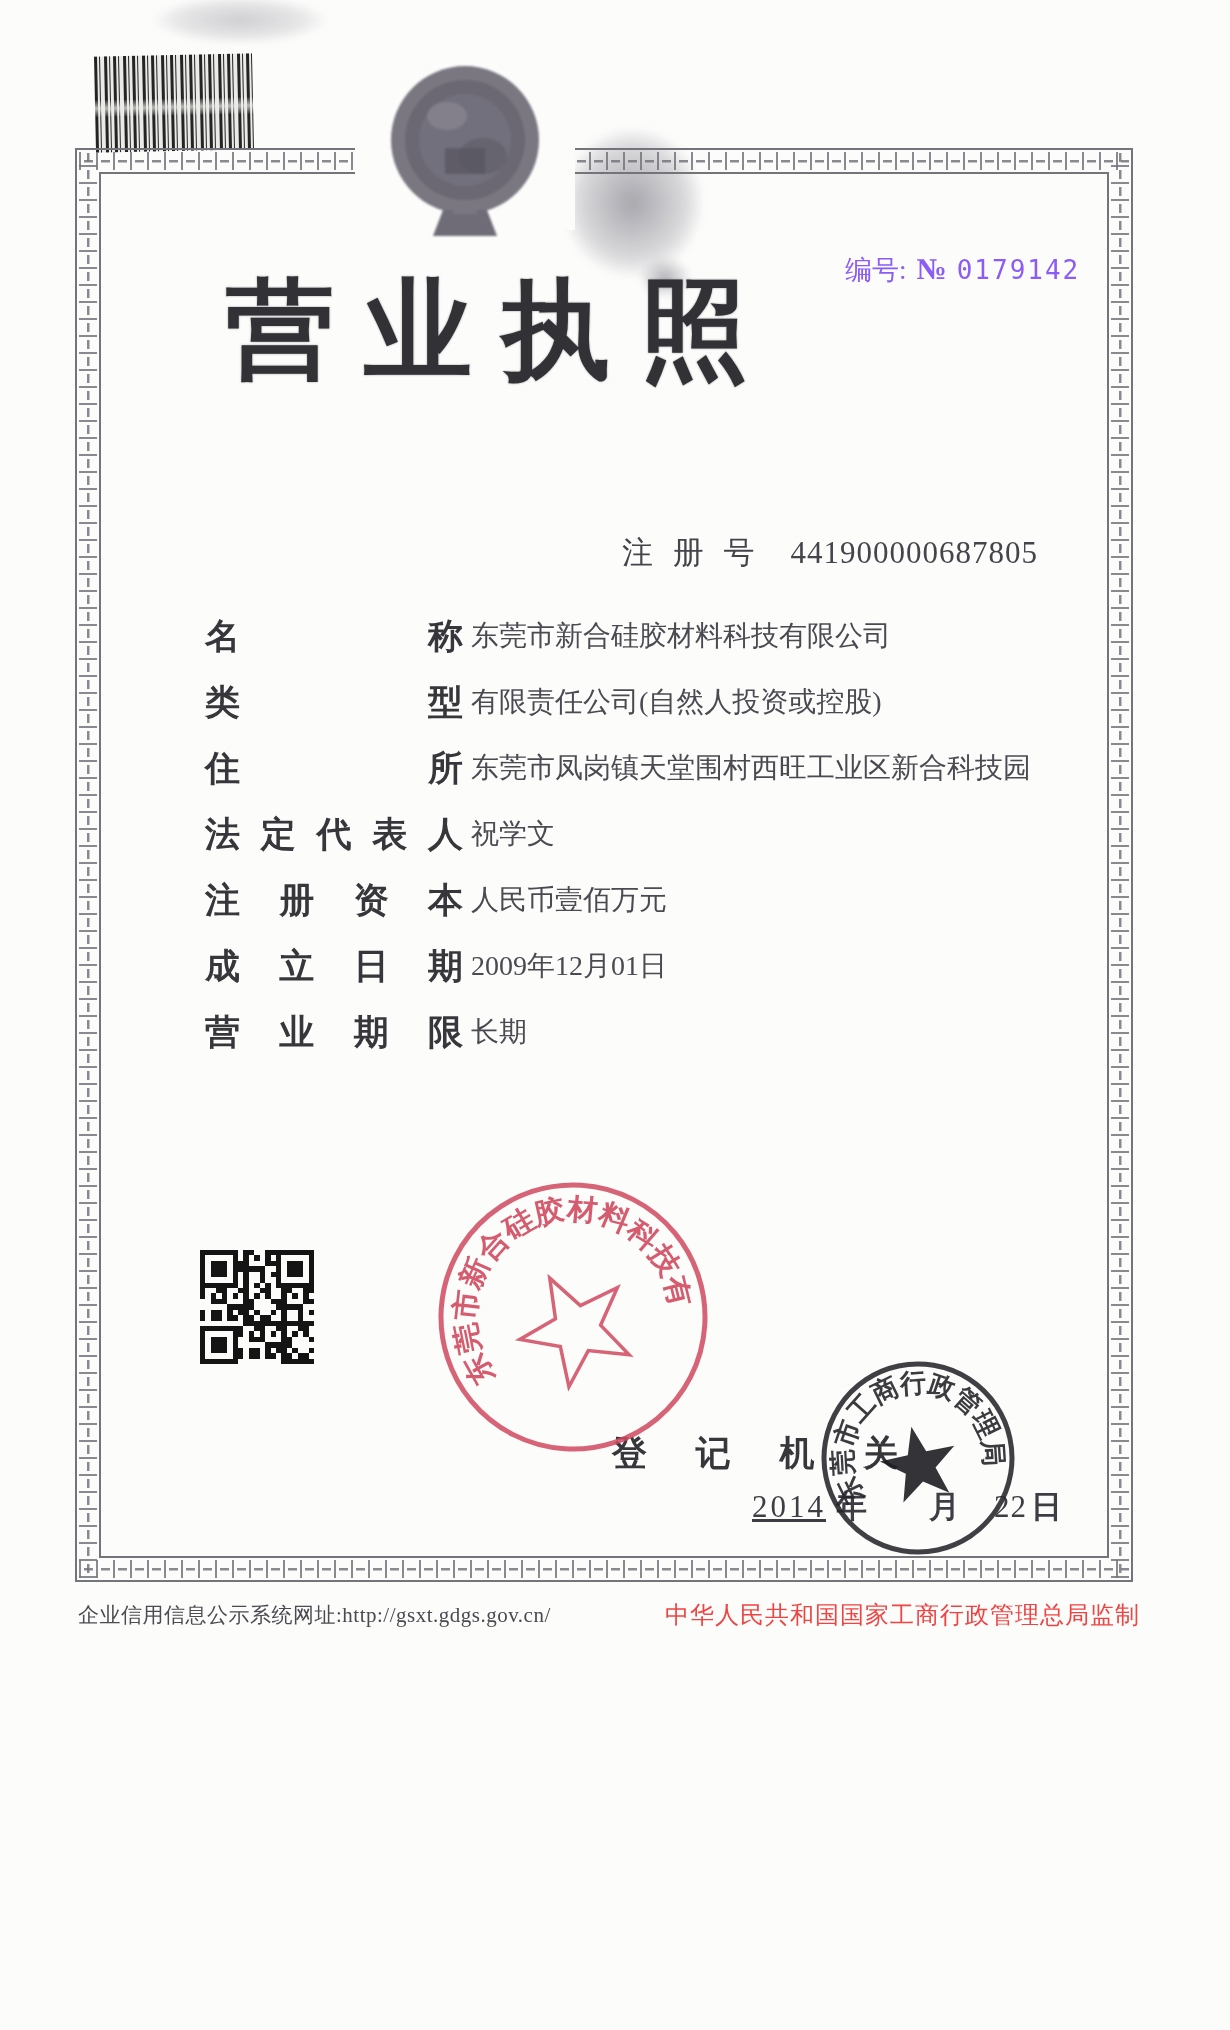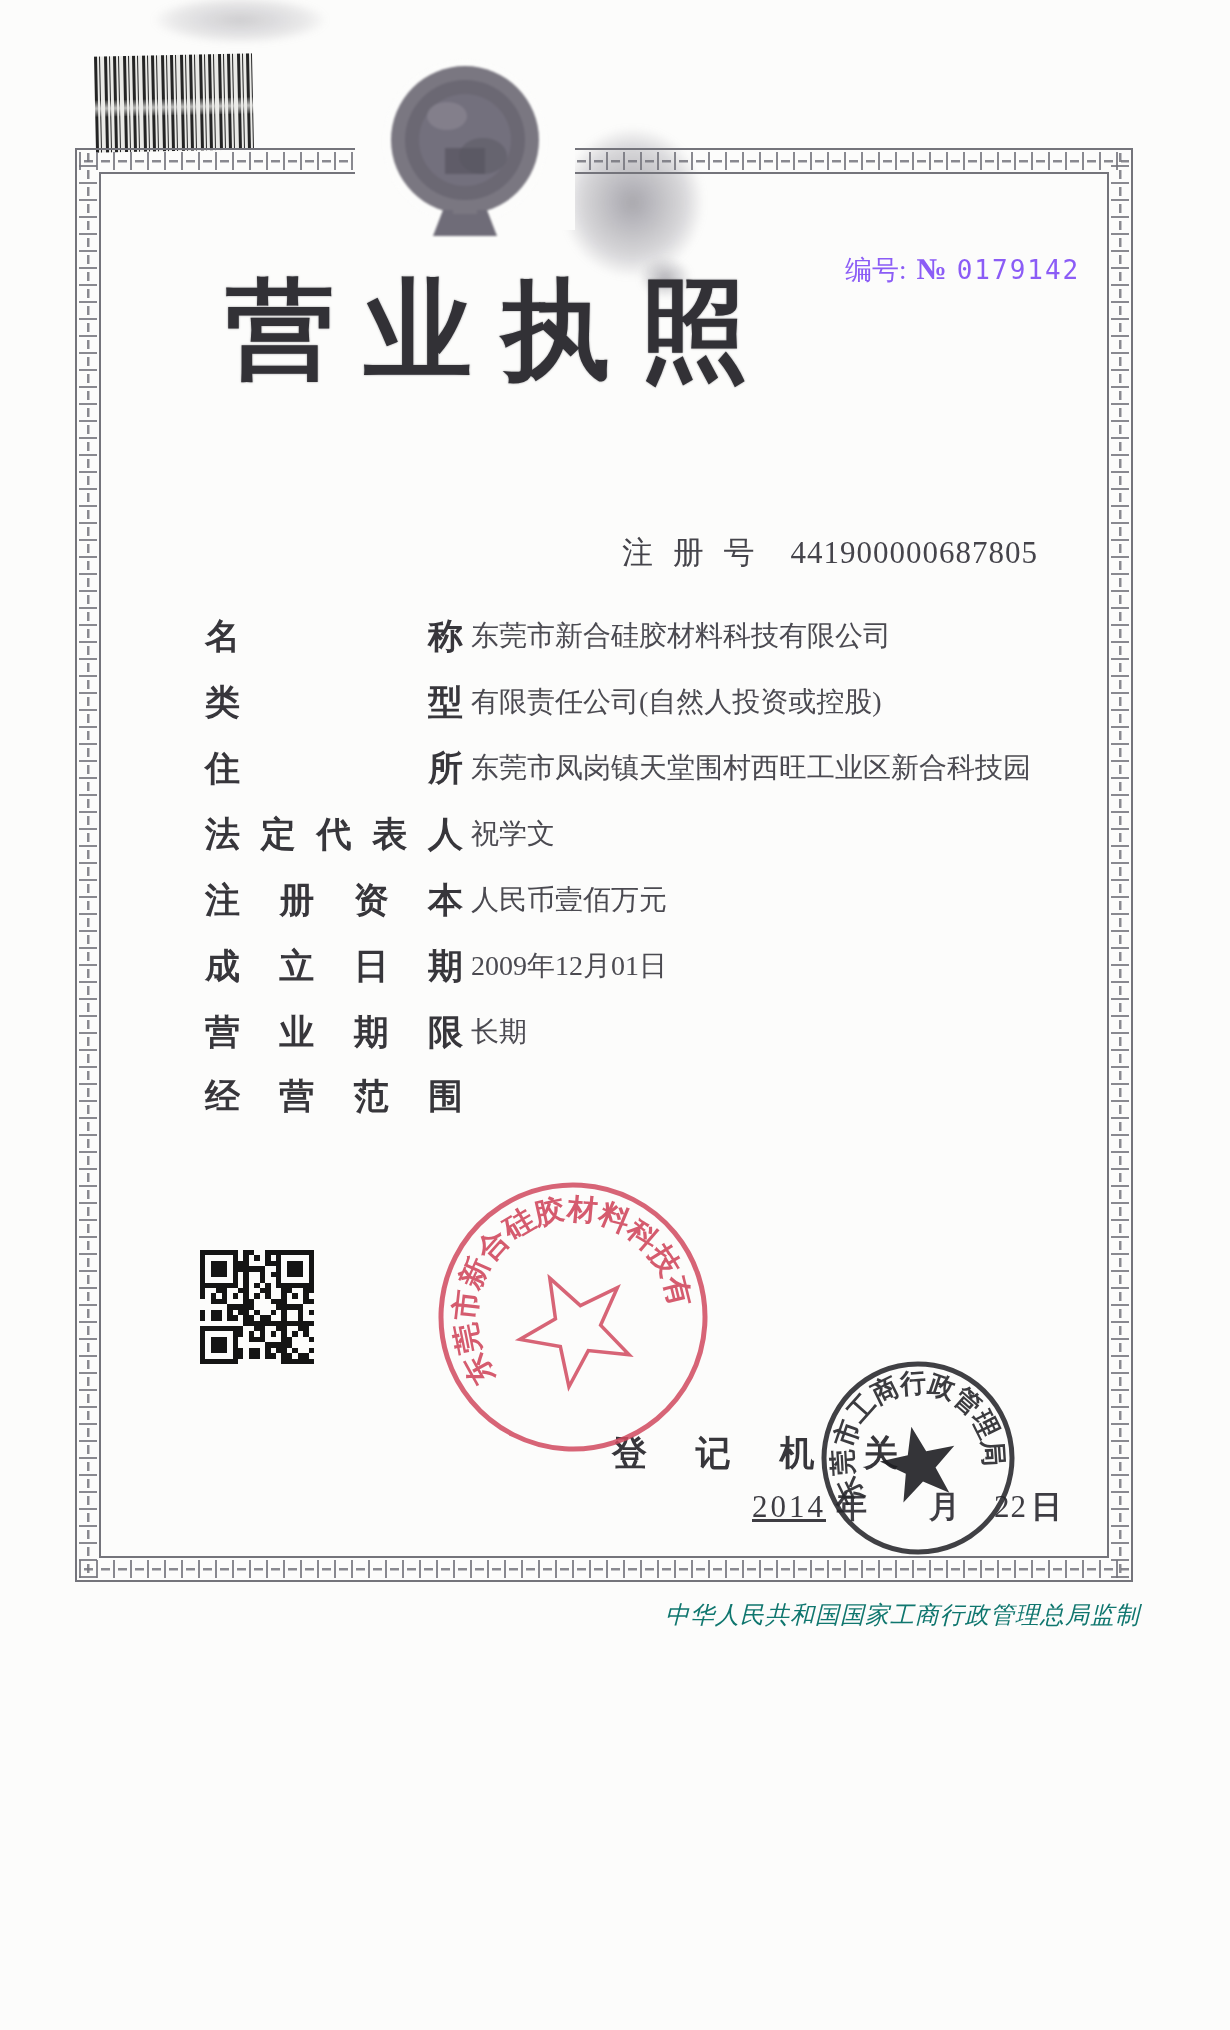--- a/index.html
+++ b/index.html
@@ -85,21 +85,21 @@
     letter-spacing:20px;color:#37363b;white-space:nowrap;}
 
   .date-line{position:absolute;left:752px;top:1486px;z-index:5;display:flex;align-items:baseline;
     font-size:31px;color:#3e3d43;}
   .date-line .y{letter-spacing:3px;text-decoration:underline;} .date-line .yu{margin-left:10px;font-weight:600;}
   .date-line .mu{margin-left:62px;font-weight:600;} .date-line .d{margin-left:34px;letter-spacing:1px;}
   .date-line .du{margin-left:4px;font-weight:600;}
 
   
   .footer-left{position:absolute;left:78px;top:1601px;z-index:4;font-size:21px;color:#4b4a51;letter-spacing:.5px;}
-  .footer-right{position:absolute;right:90px;top:1599px;z-index:4;font-size:24px;color:#0f766e;letter-spacing:1px;font-style:italic;}
+  .footer-right{position:absolute;right:90px;top:1599px;z-index:4;font-size:24px;color:#ef4444;letter-spacing:1px;}
 </style>
 </head>
 <body>
 
 <div class="page">
 
   <div class="smudge smudge-topleft"></div>
   <div class="smudge smudge-emblem-right"></div>
   <div class="smudge smudge-under-serial"></div>
 
@@ -161,21 +161,20 @@
     </div>
     <div class="field-row fr5">
       <div class="field-label">成立日期</div>
       <div class="field-value">2009年12月01日</div>
     </div>
     <div class="field-row fr6">
       <div class="field-label">营业期限</div>
       <div class="field-value">长期</div>
     </div>
     <div class="field-row fr7">
-      <div class="field-label">经营范围</div>
     </div>
   </div>
 
   <div class="qr">
       <span class="d"></span>
       <span class="d"></span>
       <span class="d"></span>
       <span class="d"></span>
       <span class="d"></span>
       <span class="d"></span>
@@ -641,15 +640,16 @@
     <g transform="rotate(-12 100 100)">
       <circle cx="100" cy="100" r="94" fill="none" stroke="rgba(38,38,42,0.88)" stroke-width="5"></circle>
       <path d="M100,68 L109.4,95.1 L138,95.6 L115.2,112.9 L123.5,140.4 L100,124 L76.5,140.4 L84.8,112.9 L62,95.6 L90.6,95.1 Z" fill="rgba(30,30,34,0.9)"></path>
       <path id="blackArc" d="M 40.2,127.9 A 66,66 0 1 1 159.8,127.9" fill="none" stroke="none"></path>
       <text font-size="27" fill="rgba(38,38,42,0.9)" font-family="Liberation Serif, serif" font-weight="700">
         <textPath href="#blackArc" startOffset="0" textLength="258" lengthAdjust="spacingAndGlyphs">东莞市工商行政管理局</textPath>
       </text>
     </g>
   </svg>
 
+  <div class="footer-left">企业信用信息公示系统网址:http://gsxt.gdgs.gov.cn/</div>
   <div class="footer-right">中华人民共和国国家工商行政管理总局监制</div>
 
 </div>
 
 </body></html>

